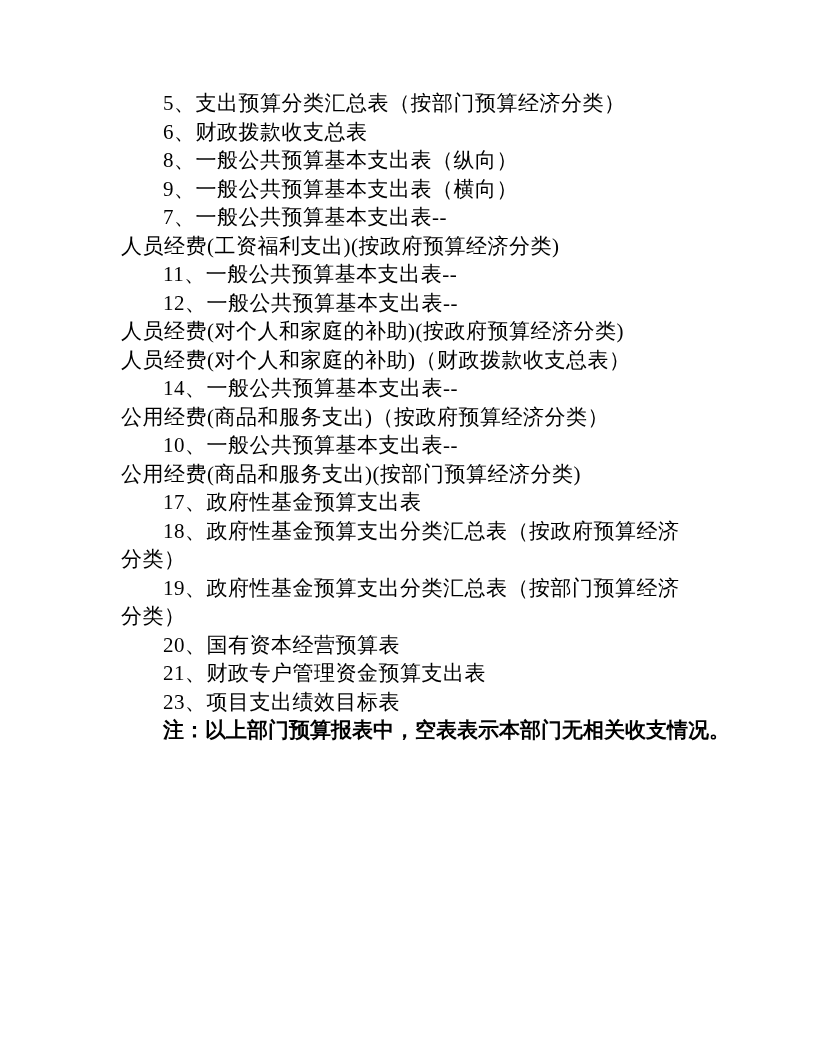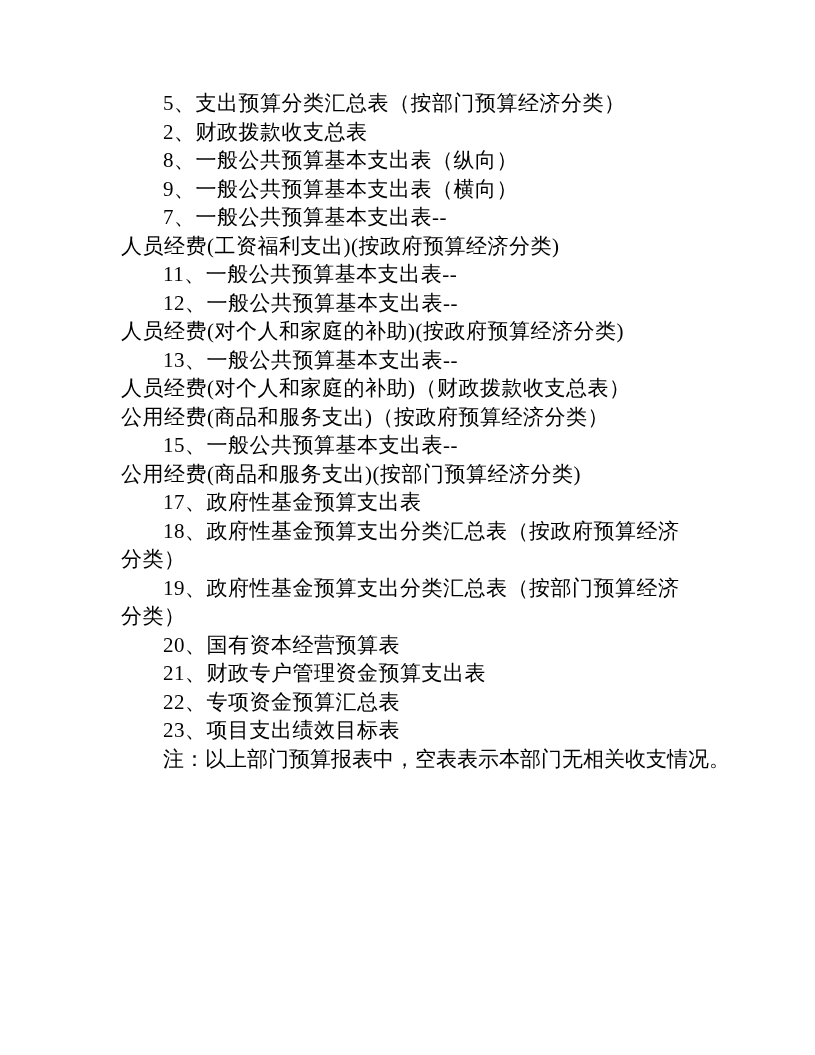--- a/index.html
+++ b/index.html
@@ -25,47 +25,46 @@
     line-height: 28.5px;
     letter-spacing: 0.5px;
   }
   .line {
     white-space: nowrap;
   }
   .line.indent {
     padding-left: 42px;
   }
   .line.bold {
-    font-weight: normal;
+    font-weight: bold;
     letter-spacing: 0px;
   }
 </style>
 </head>
 <body>
 
 <div class="page">
   <div class="text-block" id="text-block" style="color: rgb(0, 0, 0);">
       <div class="line indent">5、支出预算分类汇总表（按部门预算经济分类）</div>
-      <div class="line indent">2、财政拨款收支总表</div>
+      <div class="line indent">6、财政拨款收支总表</div>
       <div class="line indent">8、一般公共预算基本支出表（纵向）</div>
       <div class="line indent">9、一般公共预算基本支出表（横向）</div>
       <div class="line indent">7、一般公共预算基本支出表--</div>
       <div class="line">人员经费(工资福利支出)(按政府预算经济分类)</div>
       <div class="line indent">11、一般公共预算基本支出表--</div>
       <div class="line indent">12、一般公共预算基本支出表--</div>
       <div class="line">人员经费(对个人和家庭的补助)(按政府预算经济分类)</div>
-      <div class="line indent">13、一般公共预算基本支出表--</div>
       <div class="line">人员经费(对个人和家庭的补助)（财政拨款收支总表）</div>
+      <div class="line indent">14、一般公共预算基本支出表--</div>
       <div class="line">公用经费(商品和服务支出)（按政府预算经济分类）</div>
-      <div class="line indent">15、一般公共预算基本支出表--</div>
+      <div class="line indent">10、一般公共预算基本支出表--</div>
       <div class="line">公用经费(商品和服务支出)(按部门预算经济分类)</div>
       <div class="line indent">17、政府性基金预算支出表</div>
       <div class="line indent">18、政府性基金预算支出分类汇总表（按政府预算经济</div>
       <div class="line">分类）</div>
       <div class="line indent">19、政府性基金预算支出分类汇总表（按部门预算经济</div>
       <div class="line">分类）</div>
       <div class="line indent">20、国有资本经营预算表</div>
       <div class="line indent">21、财政专户管理资金预算支出表</div>
-      <div class="line indent">22、专项资金预算汇总表</div>
       <div class="line indent">23、项目支出绩效目标表</div>
       <div class="line indent bold">注：以上部门预算报表中，空表表示本部门无相关收支情况。</div>
     </div>
 </div>
 
 </body></html>

